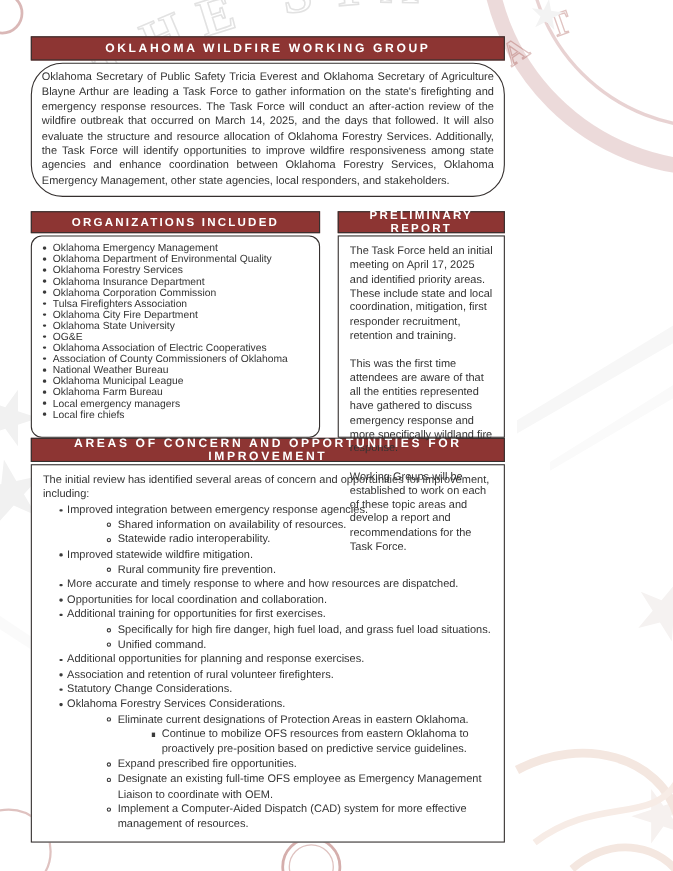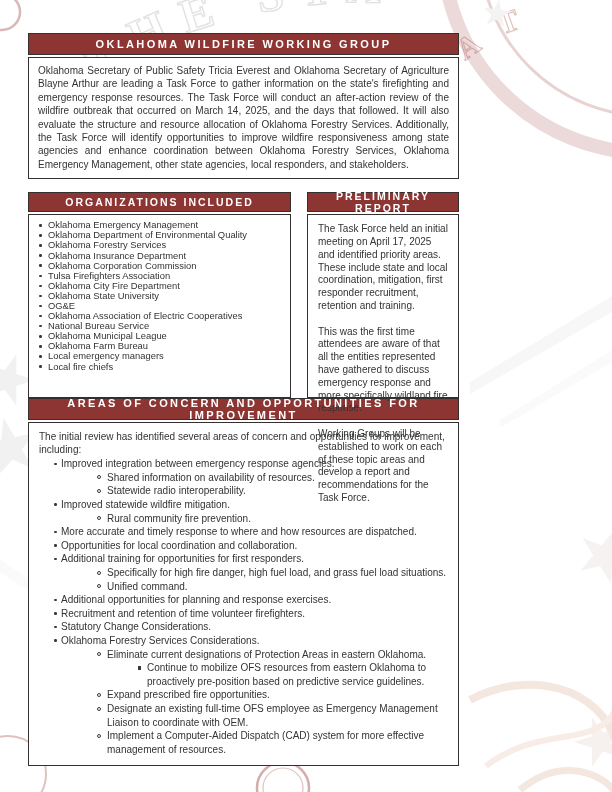--- a/index.html
+++ b/index.html
@@ -30,28 +30,29 @@
     border:1.5px solid var(--border,#3a3a3a);
     background:#ffffff;
     box-sizing:border-box;
     margin-top:2px;
   }
 
   .intro-box{
     padding:6px 9px 7px 9px;
     font-size:10px;line-height:13.4px;
     text-align:justify;
+    border-radius:29px;
   }
 
   .cols{display:flex;gap:16px;margin-top:13px;}
   .col-left{width:263px;flex:0 0 263px;}
   .col-right{flex:1;}
   .col-body{height:184px;}
 
-  .org-body{padding:5px 6px;}
+  .org-body{padding:5px 6px;border-radius:10px;}
   .org-item{position:relative;padding-left:13px;font-size:9.4px;line-height:10.1px;}
   .org-item .bullet{
     position:absolute;left:4px;top:3.8px;
     width:2.5px;height:2.5px;background:#3a3a3a;border-radius:50%;
   }
 
   .report-body{padding:7px 9px;font-size:10px;line-height:12.8px;}
   .report-body p{margin:1px;}
   .report-body p + p{margin-top:12.8px;}
 
@@ -172,24 +173,28 @@
             <div class="org-item">
               <span class="bullet"></span>
               <span>OG&amp;E</span>
             </div>
 
             <div class="org-item">
               <span class="bullet"></span>
               <span>Oklahoma Association of Electric Cooperatives</span>
             </div>
 
-
-            <div class="org-item">
-              <span class="bullet"></span>
-              <span>National Bureau Service</span>
+            <div class="org-item">
+              <span class="bullet"></span>
+              <span>Association of County Commissioners of Oklahoma</span>
+            </div>
+
+            <div class="org-item">
+              <span class="bullet"></span>
+              <span>National Weather Bureau</span>
             </div>
 
             <div class="org-item">
               <span class="bullet"></span>
               <span>Oklahoma Municipal League</span>
             </div>
 
             <div class="org-item">
               <span class="bullet"></span>
               <span>Oklahoma Farm Bureau</span>
@@ -262,41 +267,41 @@
               <span>More accurate and timely response to where and how resources are dispatched.</span>
             </div>
 
             <div class="area-item lvl-1">
               <span class="bullet"></span>
               <span>Opportunities for local coordination and collaboration.</span>
             </div>
 
             <div class="area-item lvl-1">
               <span class="bullet"></span>
-              <span>Additional training for opportunities for first responders.</span>
+              <span>Additional training for opportunities for first exercises.</span>
             </div>
 
             <div class="area-item lvl-2">
               <span class="bullet"></span>
               <span>Specifically for high fire danger, high fuel load, and grass fuel load situations.</span>
             </div>
 
             <div class="area-item lvl-2">
               <span class="bullet"></span>
               <span>Unified command.</span>
             </div>
 
             <div class="area-item lvl-1">
               <span class="bullet"></span>
               <span>Additional opportunities for planning and response exercises.</span>
             </div>
 
             <div class="area-item lvl-1">
               <span class="bullet"></span>
-              <span>Recruitment and retention of time volunteer firefighters.</span>
+              <span>Association and retention of rural volunteer firefighters.</span>
             </div>
 
             <div class="area-item lvl-1">
               <span class="bullet"></span>
               <span>Statutory Change Considerations.</span>
             </div>
 
 
             <div class="area-item lvl-1">
               <span class="bullet"></span>

